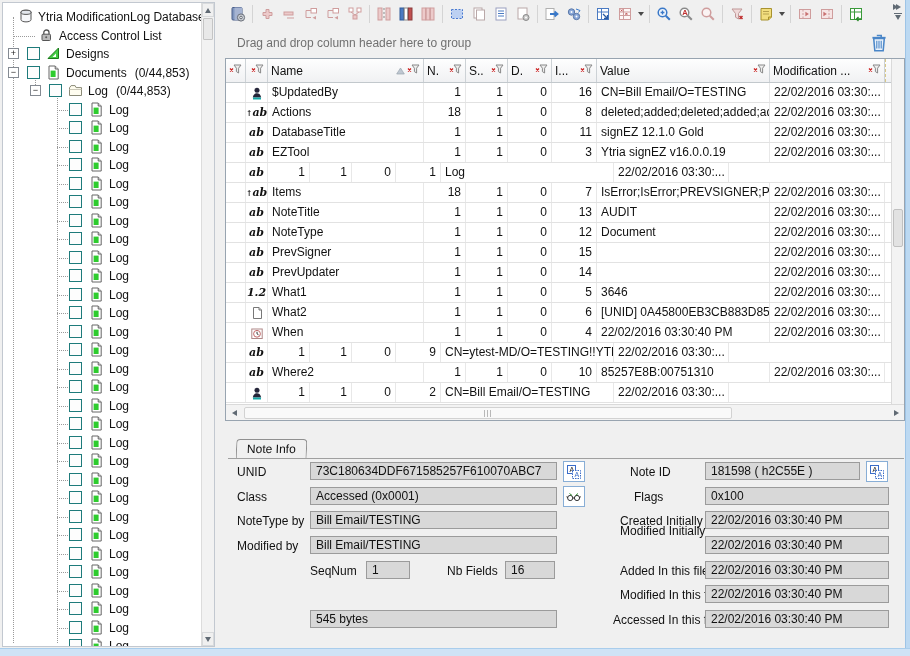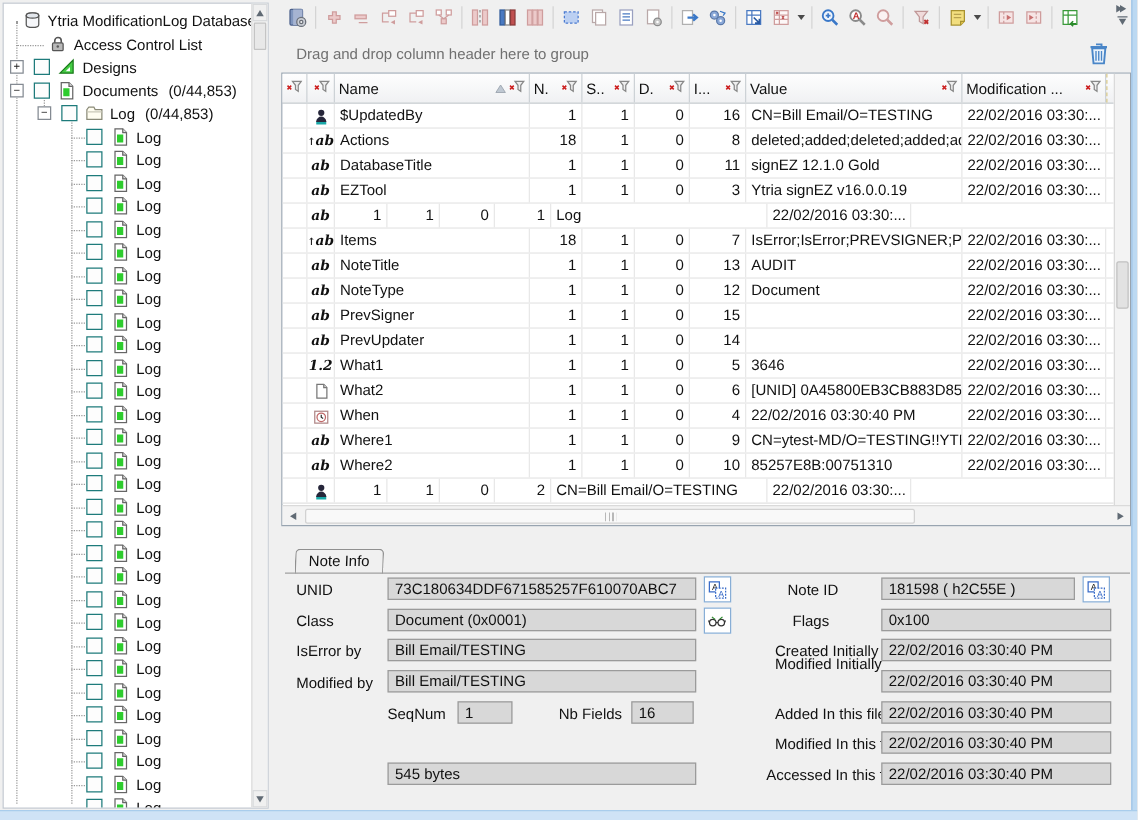--- a/index.html
+++ b/index.html
@@ -925,21 +925,20 @@
           <div class="gc num" style="width: 45px; flex: 0 0 45px;">4</div>
           <div class="gc" style="width: 173px; flex: 0 0 173px;">22/02/2016 03:30:40 PM</div>
           <div class="gc" style="width: 115px; flex: 0 0 115px;">22/02/2016 03:30:...</div>
           <div class="sliver" style="border-left:none;"></div>
         </div>
         <div class="grow">
           <div class="gc" style="width: 20px; flex: 0 0 20px;"></div>
           <div class="gc icon-cell" style="width: 22px; flex: 0 0 22px;">
             <span class="ab-ic">ab</span>
           </div>
-          <div class="gc" style="width: 156px; flex: 0 0 156px;">Where1</div>
           <div class="gc num" style="width: 42px; flex: 0 0 42px;">1</div>
           <div class="gc num" style="width: 42px; flex: 0 0 42px;">1</div>
           <div class="gc num" style="width: 44px; flex: 0 0 44px;">0</div>
           <div class="gc num" style="width: 45px; flex: 0 0 45px;">9</div>
           <div class="gc" style="width: 173px; flex: 0 0 173px;">CN=ytest-MD/O=TESTING!!YTRIA\signEZ-1...</div>
           <div class="gc" style="width: 115px; flex: 0 0 115px;">22/02/2016 03:30:...</div>
           <div class="sliver" style="border-left:none;"></div>
         </div>
         <div class="grow">
           <div class="gc" style="width: 20px; flex: 0 0 20px;"></div>
@@ -1009,33 +1008,33 @@
     <span class="nbtn" style="left:866px;top:461px;">
       <svg width="16" height="16" viewBox="0 0 16 16">
         <rect x="1.5" y="1.5" width="8" height="8" fill="#fff" stroke="#3a6cc8"></rect>
         <text x="3.5" y="8.3" font-size="7" font-family="Liberation Sans,sans-serif" fill="#222">A</text>
         <rect x="6.5" y="6.5" width="8" height="8" fill="#fff" stroke="#3a6cc8" stroke-dasharray="1.5 1"></rect>
         <text x="8.5" y="13.3" font-size="7" font-family="Liberation Sans,sans-serif" fill="#3a6cc8">A</text>
       </svg>
     </span>
 
     <span class="nlabel" style="left:237px;top:488px;">Class</span>
-    <span class="nfield" style="left:310px;top:487px;width:247px;">Document (0x0001)</span>
+    <span class="nfield" style="left:310px;top:487px;width:247px;">Accessed (0x0001)</span>
     <span class="nbtn" style="left:563px;top:486px;">
       <svg width="16" height="16" viewBox="0 0 16 16">
         <circle cx="4.2" cy="9" r="2.6" fill="none" stroke="#333"></circle>
         <circle cx="11" cy="9" r="2.6" fill="none" stroke="#333"></circle>
         <path d="M6.8 9h1.6M1.6 9L.8 7.4M13.6 9l.8-1.6" stroke="#333" fill="none"></path>
         <path d="M3.5 4.5l2.6 2M12 4.5l-2.4 2" stroke="#2a8a2a"></path>
       </svg>
     </span>
     <span class="nlabel" style="left:634px;top:488px;">Flags</span>
     <span class="nfield" style="left:705px;top:487px;width:184px;">0x100</span>
 
-    <span class="nlabel" style="left:237px;top:512px;">IsError by</span>
+    <span class="nlabel" style="left:237px;top:512px;">NoteType by</span>
     <span class="nfield" style="left:310px;top:511px;width:247px;">Bill Email/TESTING</span>
     <span class="nlabel" style="left:620px;top:512px;">Created Initially</span>
     <span class="nfield" style="left:705px;top:511px;width:184px;">22/02/2016 03:30:40 PM</span>
 
     <span class="nlabel" style="left:237px;top:537px;">Modified by</span>
     <span class="nfield" style="left:310px;top:536px;width:247px;">Bill Email/TESTING</span>
     <span class="nlabel" style="left:620px;top:522px;">Modified Initially</span>
     <span class="nfield" style="left:705px;top:536px;width:184px;">22/02/2016 03:30:40 PM</span>
 
     <span class="nlabel" style="left:310px;top:562px;">SeqNum</span>

